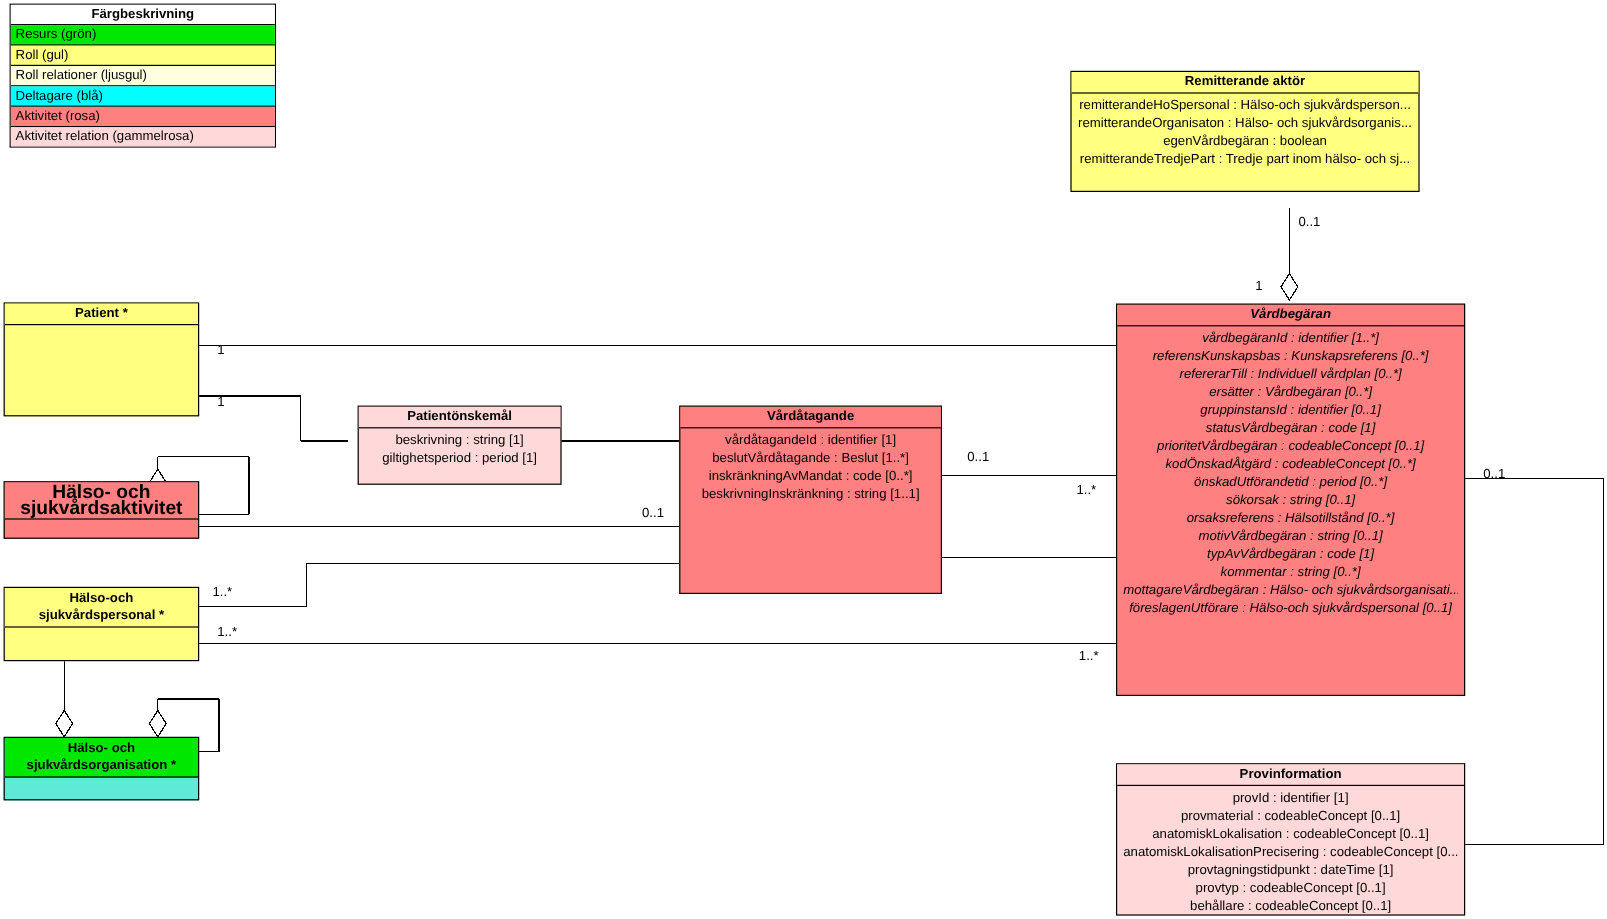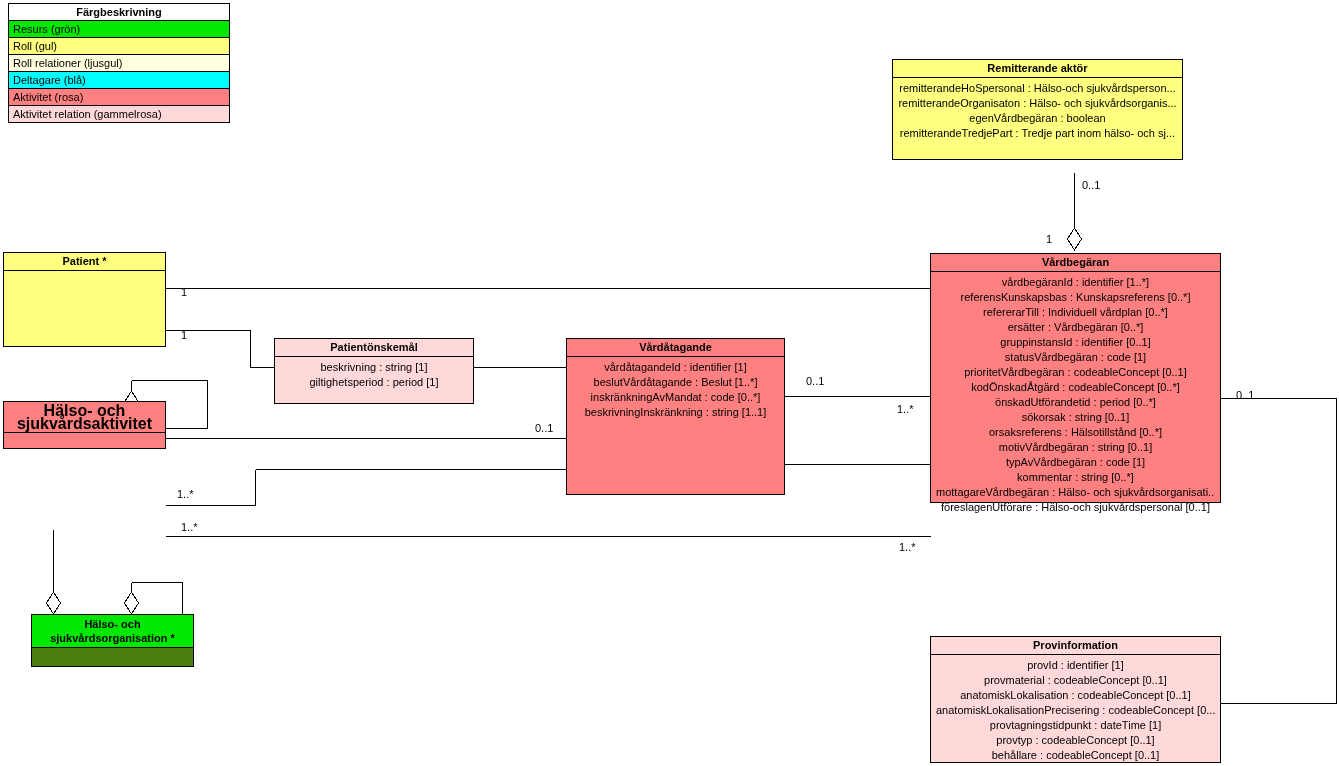--- a/index.html
+++ b/index.html
@@ -23,21 +23,21 @@
   }
   .umlbox.empty-body .body{padding:0;}
 
   
   .c-yellow{background:#ffff80;}
   .c-yellow .hdr{background:#ffff80;}
   .c-pink{background:#ff8080;}
   .c-pink .hdr{background:#ff8080;}
   .c-lightpink{background:#ffd9d9;}
   .c-lightpink .hdr{background:#ffd9d9;}
-  .c-green{background:#4d7c0f;margin-left:28px;}
+  .c-green{background:#5eead4;}
   .c-green .hdr{background:#00e800;}
 
   
   #legend{position:absolute;left:8px;top:3px;width:222px;border:1px solid #000;
           box-sizing:border-box;background:#fff;}
   #legend .lhdr{text-align:center;font-weight:bold;font-size:11px;line-height:14px;
           border-bottom:1px solid #000;background:#fff;padding:1px 0;}
   #legend .lrow{font-size:11px;line-height:16px;padding:0 4px;border-bottom:1px solid #000;
           white-space:nowrap;}
   #legend .lrow:last-child{border-bottom:none;}
@@ -110,21 +110,21 @@
   <div class="umlbox c-yellow" style="left:892px;top:59px;width:291px;height:101px;">
     <div class="hdr">Remitterande aktör</div>
     <div class="body">
       <div class="attr">remitterandeHoSpersonal : Hälso-och sjukvårdsperson...</div>
       <div class="attr">remitterandeOrganisaton : Hälso- och sjukvårdsorganis...</div>
       <div class="attr">egenVårdbegäran : boolean</div>
       <div class="attr">remitterandeTredjePart : Tredje part inom hälso- och sj...</div>
     </div>
   </div>
 
-  <div class="umlbox c-pink" style="left:930px;top:253px;width:291px;height:250px;">
+  <div class="umlbox c-pink" style="left:930px;top:253px;width:291px;height:327px;font-style:italic;">
     <div class="hdr">Vårdbegäran</div>
     <div class="body">
       <div class="attr">vårdbegäranId : identifier [1..*]</div>
       <div class="attr">referensKunskapsbas : Kunskapsreferens [0..*]</div>
       <div class="attr">refererarTill : Individuell vårdplan [0..*]</div>
       <div class="attr">ersätter : Vårdbegäran [0..*]</div>
       <div class="attr">gruppinstansId : identifier [0..1]</div>
       <div class="attr">statusVårdbegäran : code [1]</div>
       <div class="attr">prioritetVårdbegäran : codeableConcept [0..1]</div>
       <div class="attr">kodÖnskadÅtgärd : codeableConcept [0..*]</div>
@@ -150,21 +150,21 @@
       <div class="attr">provtyp : codeableConcept [0..1]</div>
       <div class="attr">behållare : codeableConcept [0..1]</div>
     </div>
   </div>
 
   <div class="umlbox c-yellow empty-body" style="left:3px;top:252px;width:163px;height:95px;">
     <div class="hdr">Patient  *</div>
     <div class="body"></div>
   </div>
 
-  <div class="umlbox c-lightpink" style="left:274px;top:338px;width:200px;height:66px;">
+  <div class="umlbox c-lightpink" style="left:298px;top:338px;width:170px;height:66px;">
     <div class="hdr">Patientönskemål</div>
     <div class="body">
       <div class="attr">beskrivning : string [1]</div>
       <div class="attr">giltighetsperiod : period [1]</div>
     </div>
   </div>
 
   <div class="umlbox c-pink" style="left:566px;top:338px;width:219px;height:157px;">
     <div class="hdr">Vårdåtagande</div>
     <div class="body">
@@ -173,20 +173,27 @@
       <div class="attr">inskränkningAvMandat : code [0..*]</div>
       <div class="attr">beskrivningInskränkning : string [1..1]</div>
     </div>
   </div>
 
   <div class="umlbox c-pink empty-body" style="left:3px;top:401px;width:163px;height:48px;">
     <div class="hdr" style="font-size:16px;">Hälso- och sjukvårdsaktivitet</div>
     <div class="body"></div>
   </div>
 
+  <div class="umlbox c-yellow empty-body" style="left:3px;top:489px;width:163px;height:62px;">
+    <div class="hdr" style="line-height:14px;padding:2px 0;">
+      <div>Hälso-och</div>
+      <div>sjukvårdspersonal  *</div>
+    </div>
+    <div class="body"></div>
+  </div>
 
   <div class="umlbox c-green empty-body" style="left:3px;top:614px;width:163px;height:53px;">
     <div class="hdr" style="line-height:14px;padding:2px 0;">
       <div>Hälso- och</div>
       <div>sjukvårdsorganisation  *</div>
     </div>
     <div class="body"></div>
   </div>
 
   <div class="mult" style="left:1082px;top:179px;">0..1</div>

